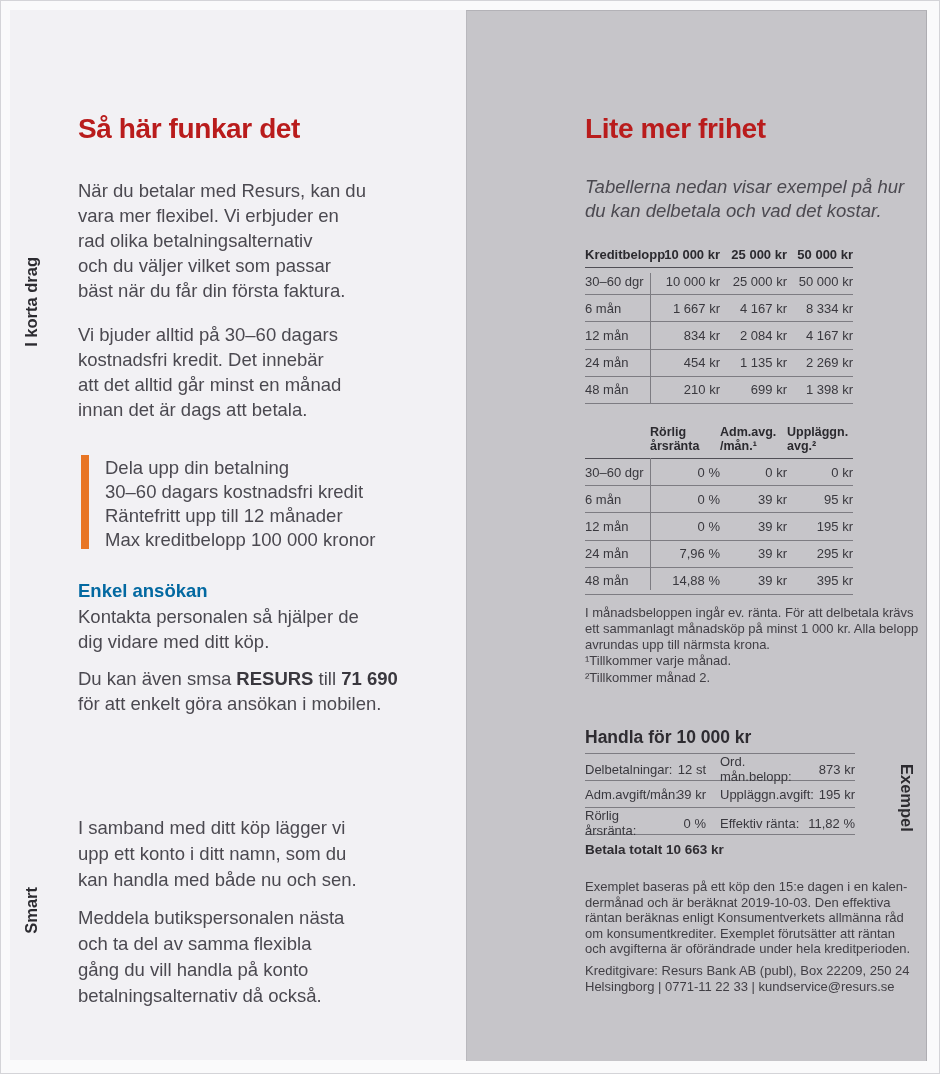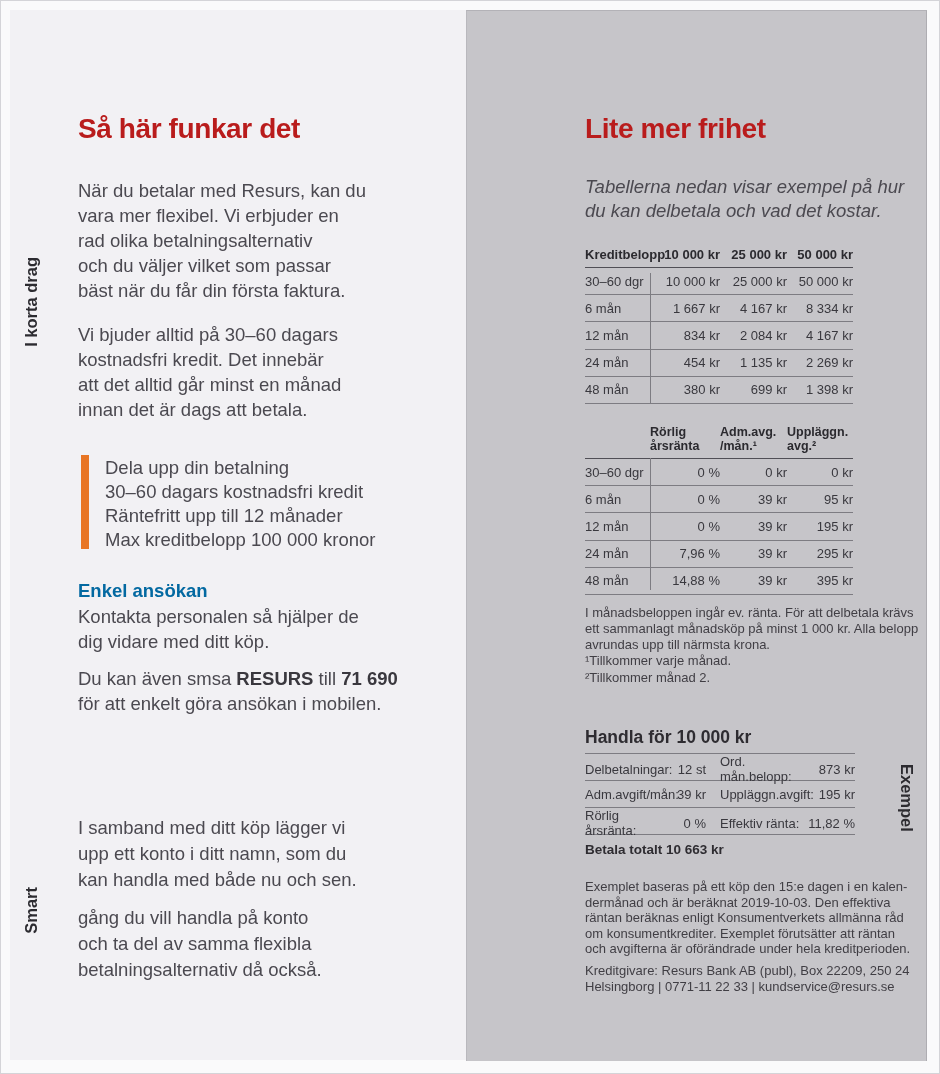--- a/index.html
+++ b/index.html
@@ -91,22 +91,23 @@
       <div class="line">för att enkelt göra ansökan i mobilen.</div>
     </div>
 
     <div class="body-text lh26 abs" style="left:68px;top:805px;">
       <div class="line">I samband med ditt köp lägger vi</div>
       <div class="line">upp ett konto i ditt namn, som du</div>
       <div class="line">kan handla med både nu och sen.</div>
     </div>
 
     <div class="body-text lh26 abs" style="left:68px;top:895px;">
+      <div class="line">Meddela butikspersonalen nästa</div>
+      <div class="line">och ta del av samma flexibla</div>
       <div class="line">gång du vill handla på konto</div>
-      <div class="line">och ta del av samma flexibla</div>
       <div class="line">betalningsalternativ då också.</div>
     </div>
   </div>
 
   <div class="panel-right">
 
     <div class="vtab abs" style="left:430px;top:753px;">Exempel</div>
 
     <div class="h1 abs" style="left:118px;top:102px;">Lite mer frihet</div>
 
@@ -142,21 +143,21 @@
         <div class="r">4 167 kr</div>
       </div>
       <div class="row">
         <div>24 mån</div>
         <div class="r">454 kr</div>
         <div class="r">1 135 kr</div>
         <div class="r">2 269 kr</div>
       </div>
       <div class="row">
         <div>48 mån</div>
-        <div class="r">380 kr</div>
+        <div class="r">210 kr</div>
         <div class="r">699 kr</div>
         <div class="r">1 398 kr</div>
       </div>
       <div class="vrule" style="top:26px;height:131px;"></div>
     </div>
 
     <div class="tbl" style="left:118px;top:414px;">
       <div class="t2h">
         <div></div>
         <div class="r">

